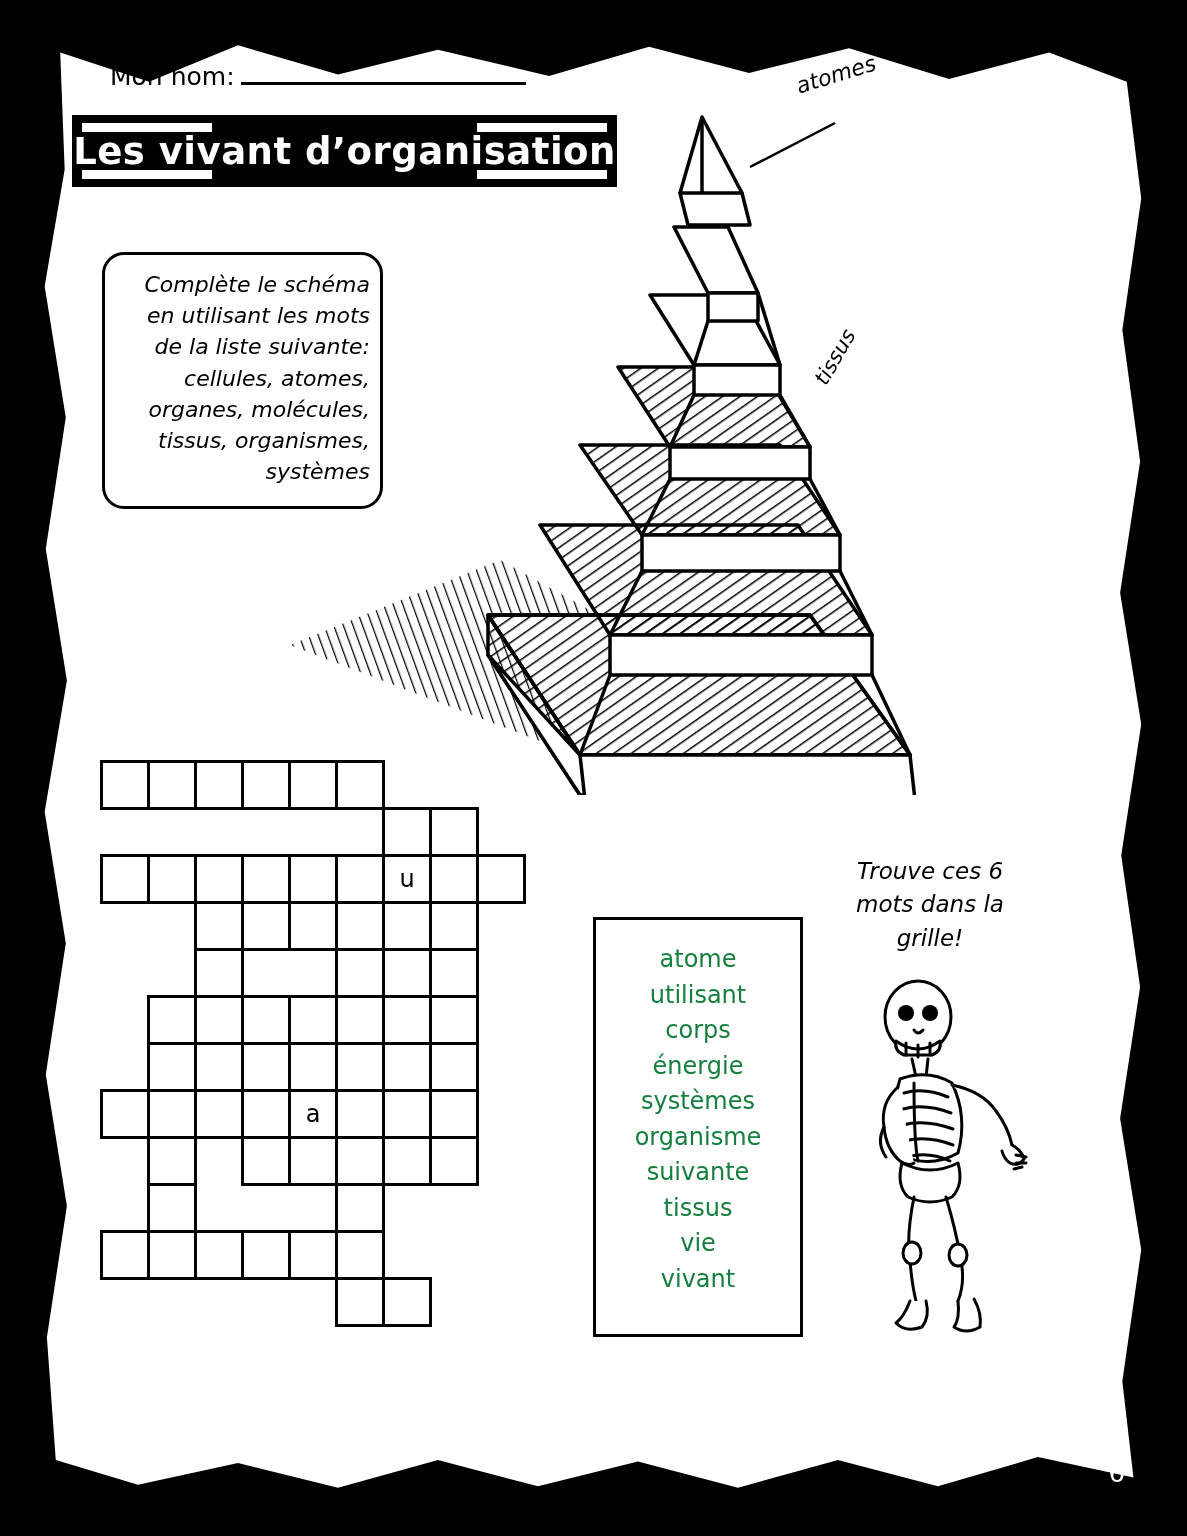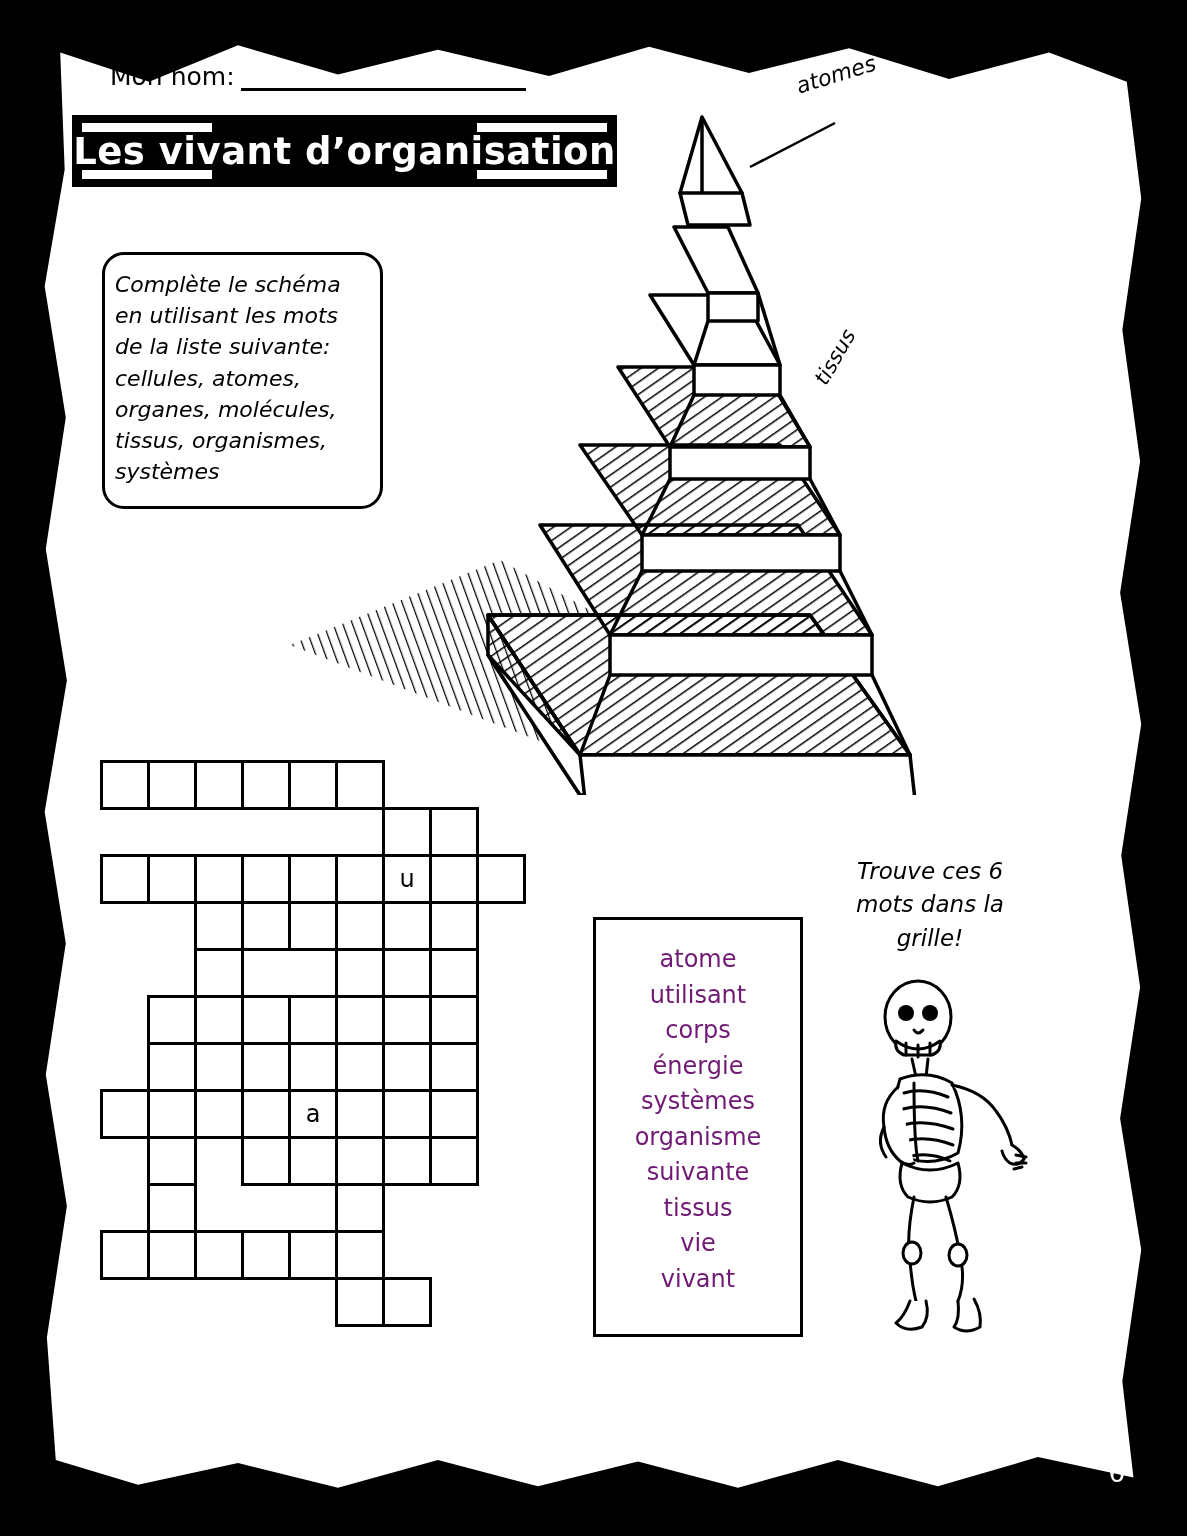--- a/index.html
+++ b/index.html
@@ -39,21 +39,21 @@
       0.7% 35%, 2.5% 26%, 0.6% 17%, 2.4% 9%
     );
   }
 
   
   .name-row {
     position: absolute;
     left: 110px;
     top: 62px;
     display: flex;
-    align-items: flex-end;
+    align-items: flex-start;
     gap: 6px;
   }
   .name-label {
     font-family: "DejaVu Sans", sans-serif;
     font-size: 25px;
     color: #000;
   }
   .name-line {
     width: 285px;
     border-bottom: 3px solid #000;
@@ -109,21 +109,21 @@
 
   
   .instructions {
     position: absolute;
     left: 102px;
     top: 252px;
     width: 255px;
     padding: 14px 10px 18px;
     border: 3px solid #000;
     border-radius: 22px;
-    text-align: left;
+    text-align: right;
     font-style: italic;
     font-size: 22px;
     line-height: 1.42;
     color: #000;
     background: #fff;
   }
 
   
   .pyramid-wrap {
     position: absolute;
@@ -180,21 +180,21 @@
     height: 420px;
     border: 3px solid #000;
     background: #fff;
     text-align: center;
     padding-top: 22px;
     box-sizing: border-box;
   }
   .wordlist div {
     font-size: 24px;
     line-height: 1.48;
-    color: #701a75;
+    color: #15803d;
   }
 
   
   .findnote {
     position: absolute;
     left: 830px;
     top: 855px;
     width: 200px;
     text-align: center;
     font-style: italic;

